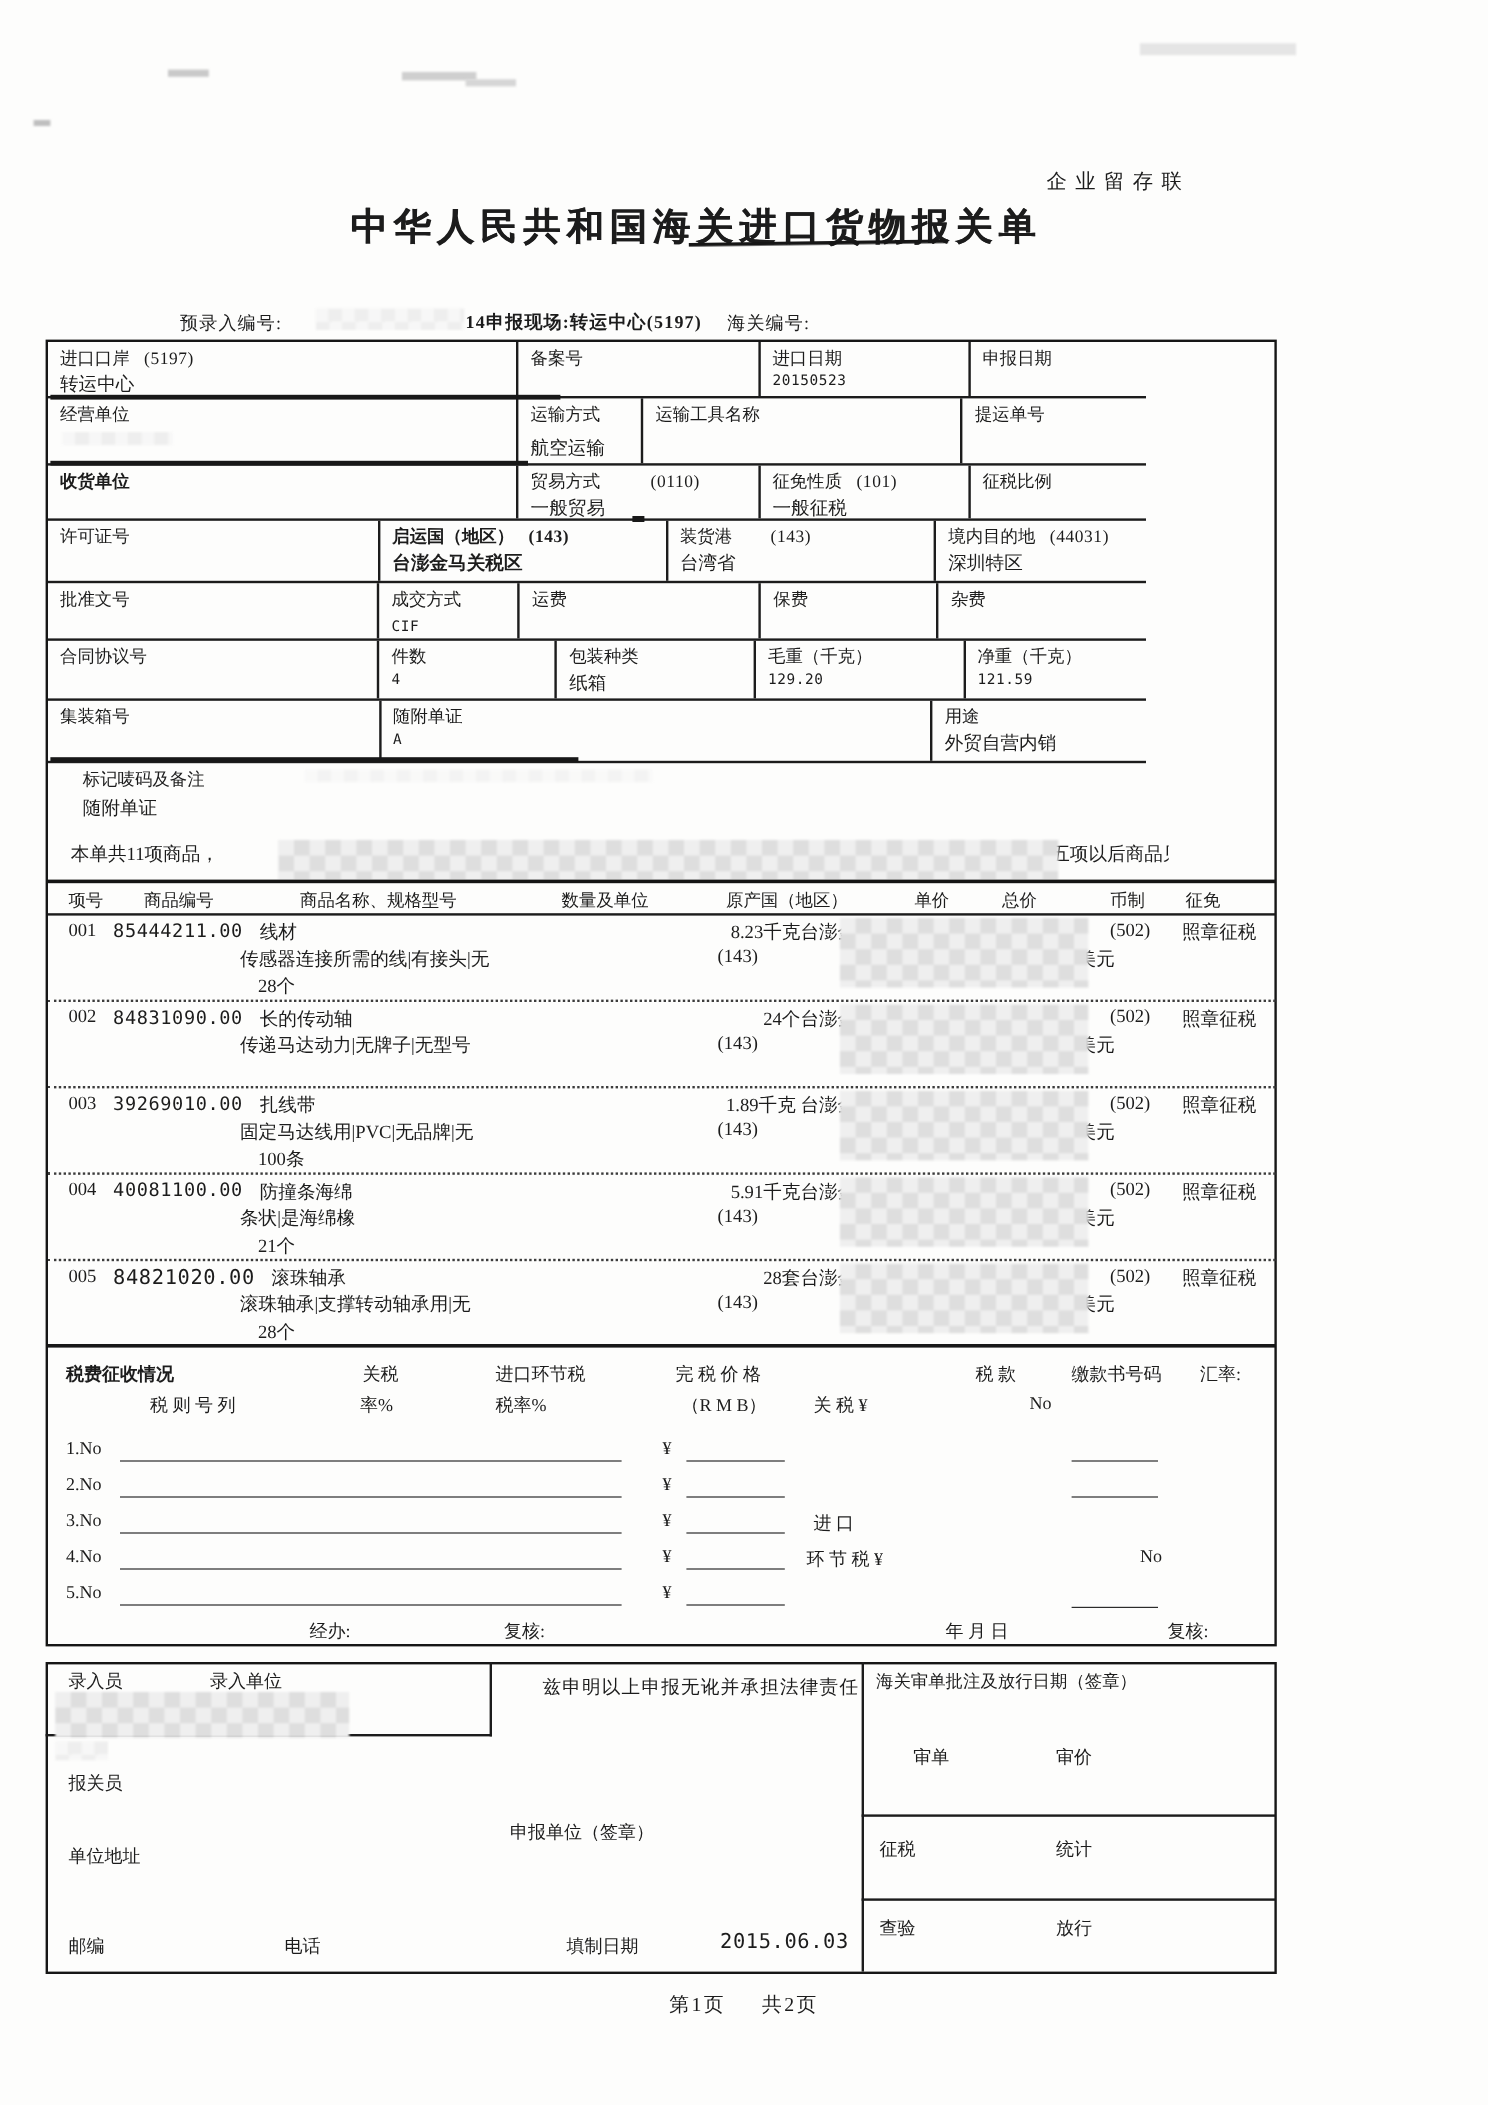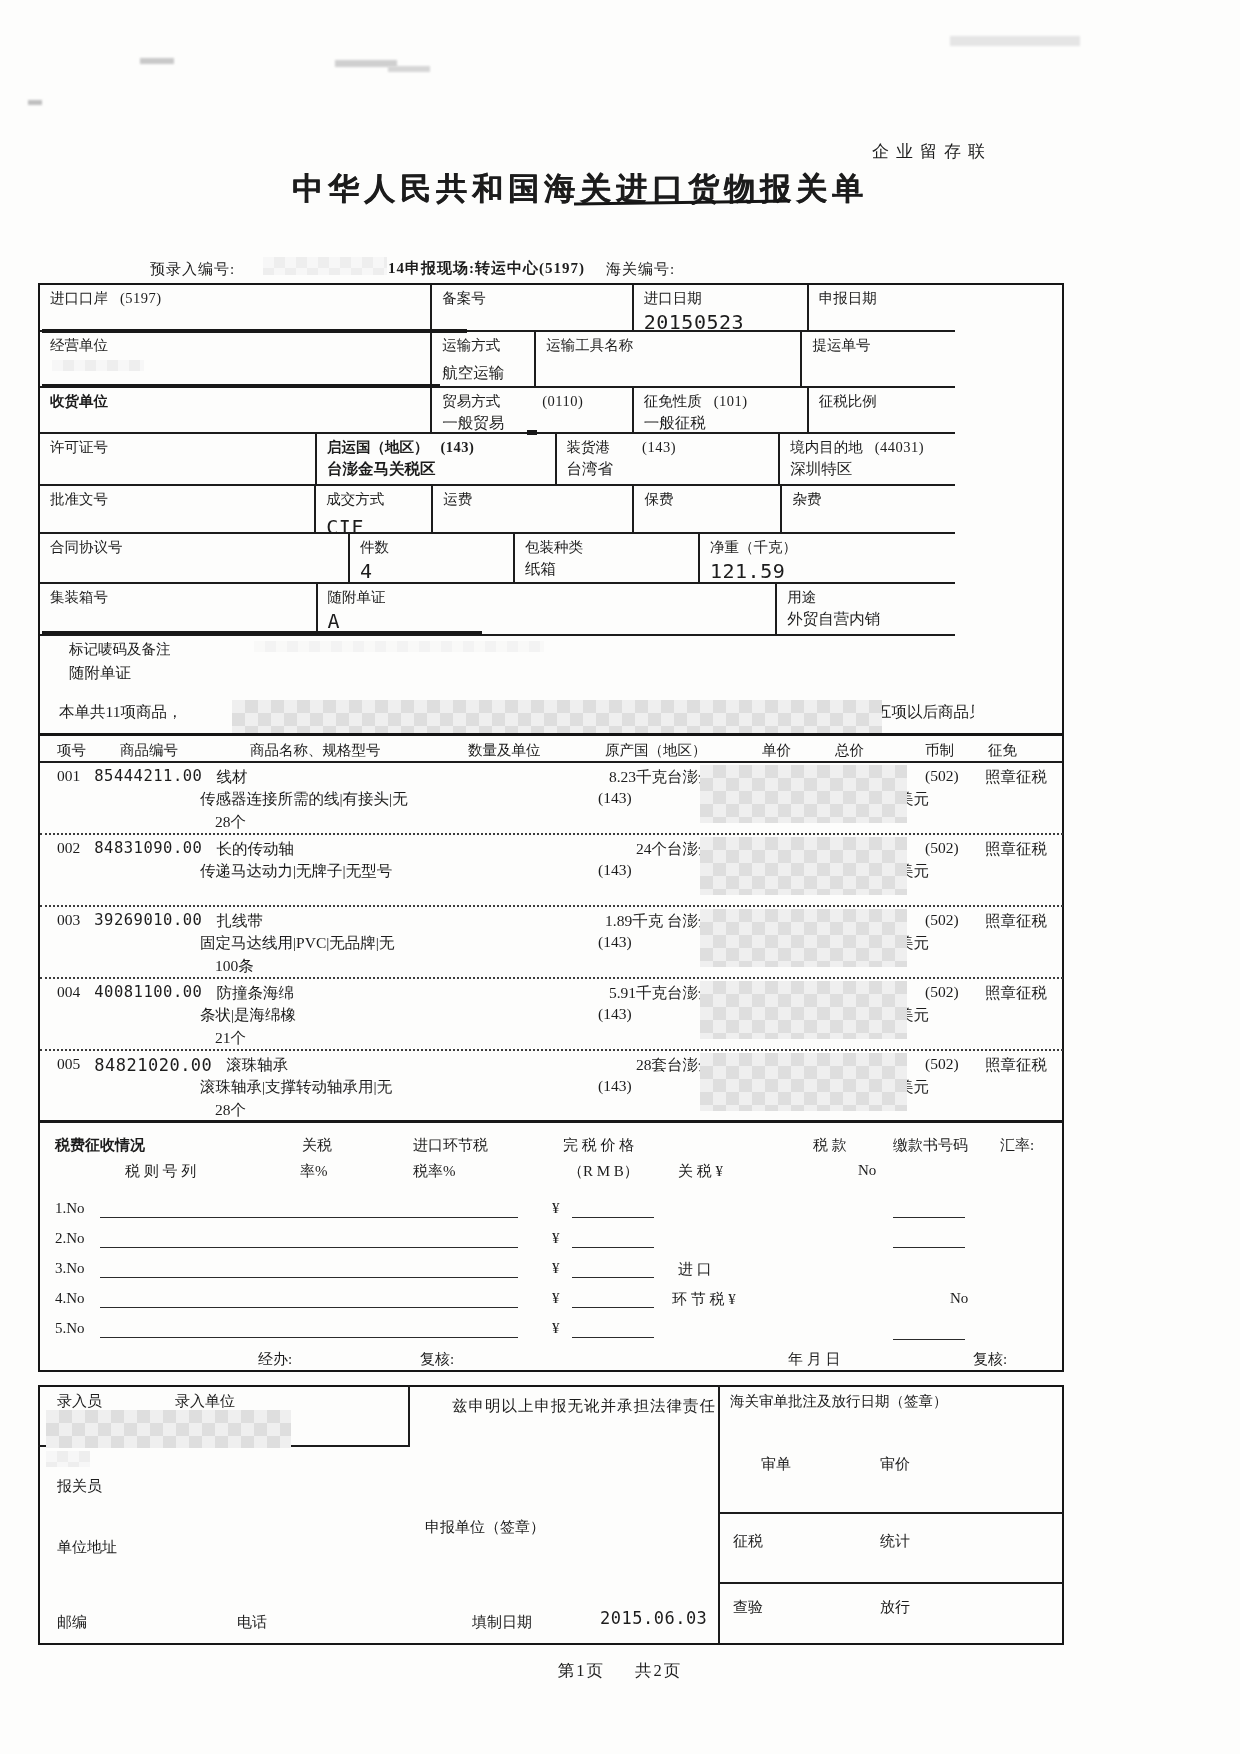--- a/index.html
+++ b/index.html
@@ -18,21 +18,21 @@
   .mainbox{position:absolute;left:38px;top:283px;width:1026px;height:1089px;
            border:2.5px solid #161616;box-sizing:border-box;}
   .mrow{position:absolute;left:40px;width:915px;display:flex;box-sizing:border-box;
         border-bottom:2px solid #1c1c1c;}
   .mrow.noline{border-bottom:none;}
   .mcell{box-sizing:border-box;border-right:2px solid #1c1c1c;padding:4px 6px 0 10px;position:relative;overflow:hidden;}
   .mcell.last{border-right:none;}
   .cl{display:flex;gap:12px;align-items:baseline;font-size:14.5px;white-space:nowrap;}
   .cd{font-size:14.5px;letter-spacing:0.5px;}
   .vl{font-size:15.5px;margin-top:2px;white-space:nowrap;}
-  .num{font-family:"DejaVu Sans Mono","Liberation Mono",monospace;font-size:20px;letter-spacing:0.5px;}
+  .num{font-family:"DejaVu Sans Mono","Liberation Mono",monospace;font-size:12px;letter-spacing:0.5px;}
   
   .ithead{position:absolute;left:40px;top:733px;width:1023px;height:30px;box-sizing:border-box;
           border-top:3px solid #141414;border-bottom:2px solid #1c1c1c;font-size:14.5px;}
   .ithead span{position:absolute;top:5px;white-space:nowrap;}
   .items{position:absolute;left:40px;top:763px;width:1023px;height:359px;}
   .item-row{position:relative;width:100%;height:72px;border-bottom:2px dotted #3c3c3c;box-sizing:border-box;font-size:15.5px;}
   .item-row.lastrow{border-bottom:none;height:71px;}
   .i-l1{position:absolute;top:4px;left:17px;display:flex;gap:14px;white-space:nowrap;}
   .i-qo{position:absolute;top:4px;left:420px;width:300px;text-align:right;white-space:nowrap;}
   .i-spec{position:absolute;top:26px;left:160px;white-space:nowrap;}
@@ -81,20 +81,21 @@
   <span class="abs preentry-txt" style="left:606px;top:260px;">海关编号:</span>
 
   <div class="mainbox"></div>
 
   <div class="mrow" style="top:285px;height:47px;">
     <div class="mcell" style="width:440px;">
       <div class="cl">
           <span>进口口岸</span>
           <span class="cd">(5197)</span>
         </div>
+      <div class="vl">转运中心</div>
     </div>
     <div class="mcell" style="width:225px;">
       <div class="cl">
           <span>备案号</span>
         </div>
     </div>
     <div class="mcell" style="width:195px;">
       <div class="cl">
           <span>进口日期</span>
         </div>
@@ -227,20 +228,26 @@
       <div class="cl">
           <span>件数</span>
         </div>
       <div class="vl num">4</div>
     </div>
     <div class="mcell" style="width:185px;">
       <div class="cl">
           <span>包装种类</span>
         </div>
       <div class="vl">纸箱</div>
+    </div>
+    <div class="mcell" style="width:195px;">
+      <div class="cl">
+          <span>毛重（千克）</span>
+        </div>
+      <div class="vl num">129.20</div>
     </div>
     <div class="mcell last" style="width:168px;">
       <div class="cl">
           <span>净重（千克）</span>
         </div>
       <div class="vl num">121.59</div>
     </div>
   </div>
 
   <div class="mrow" style="top:584px;height:52px;">

